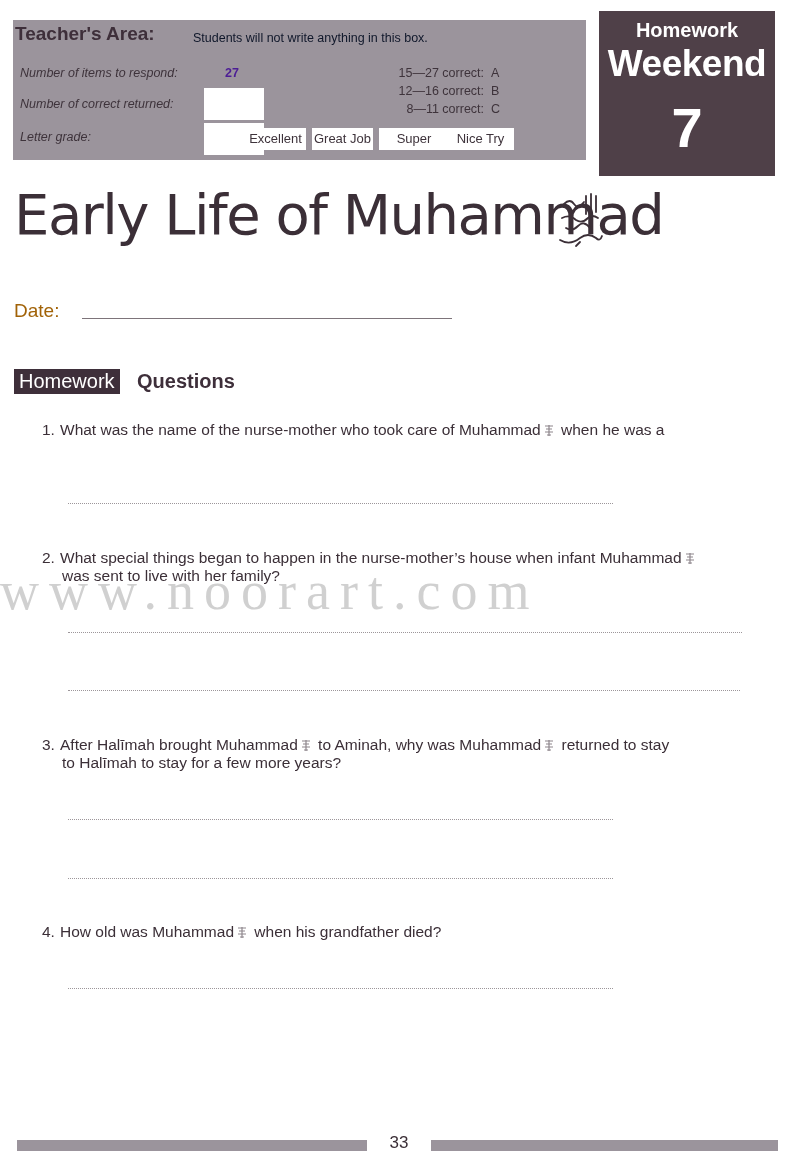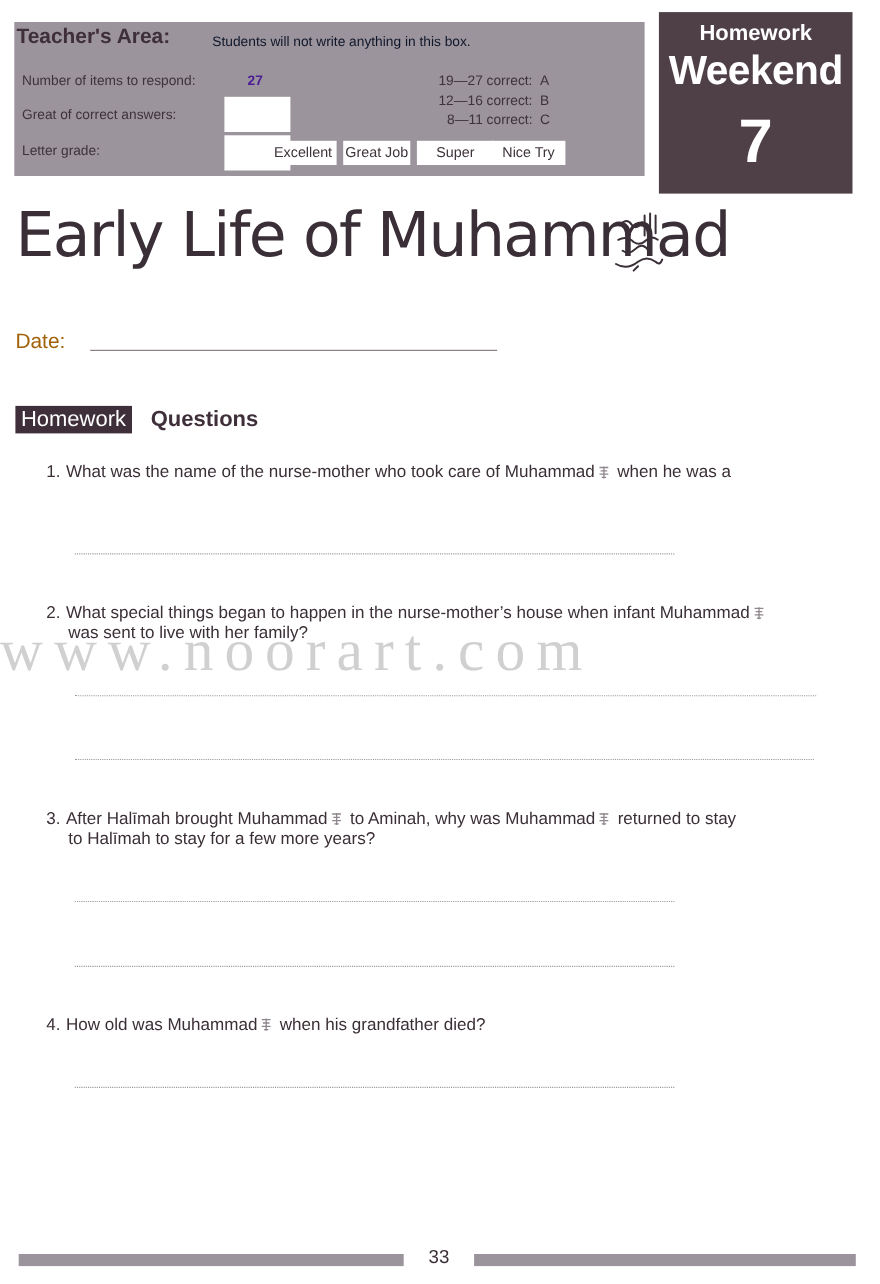--- a/index.html
+++ b/index.html
@@ -4,21 +4,21 @@
 <style>
   html, body { margin:0; padding:0; }
   body { width:800px; height:1167px; background:#ffffff; position:relative; overflow:hidden;
          font-family:"Liberation Sans", sans-serif; color:#3b2f37; }
   .abs { position:absolute; }
 
   
   #teacher { left:13px; top:20px; width:573px; height:140px; background:#9b949c; }
   #teacher .title { left:2px; top:3px; font-size:19px; font-weight:bold; color:#3e2f3a; }
   #teacher .note { left:180px; top:11px; font-size:12.5px; color:#0f172a; }
-  #teacher .lbl { font-size:12.5px; color:#3e333b; }
+  #teacher .lbl { font-size:12.5px; color:#3e333b;font-style:italic; }
   #teacher .val { font-size:12.5px; font-weight:bold; color:#4c1d95; }
   #teacher .box { background:#ffffff; }
   #teacher .scale { font-size:12.5px; color:#3e333b; text-align:right; }
   #teacher .btn { background:#ffffff; font-size:13px; color:#3e333b; text-align:center;
                   height:22px; line-height:22px; }
 
   
   #weekend { left:599px; top:11px; width:176px; height:165px; background:#4f4048; color:#ffffff; text-align:center; }
   #weekend .hw { top:8px; width:100%; font-size:20px; font-weight:bold; }
   #weekend .wk { top:32px; width:100%; font-size:37px; font-weight:bold; letter-spacing:-0.5px; }
@@ -54,28 +54,28 @@
 </head>
 <body>
 
 <div id="teacher" class="abs">
   <div class="abs title">Teacher's Area:</div>
   <div class="abs note">Students will not write anything in this box.</div>
 
   <div class="abs lbl" style="left:7px;top:46px;">Number of items to respond:</div>
   <div class="abs val" style="left:212px;top:46px;">27</div>
 
-  <div class="abs lbl" style="left:7px;top:77px;">Great of correct answers:</div>
+  <div class="abs lbl" style="left:7px;top:77px;">Number of correct returned:</div>
   <div class="abs box" style="left:191px;top:68px;width:60px;height:32px;"></div>
 
   <div class="abs lbl" style="left:7px;top:110px;">Letter grade:</div>
   <div class="abs box" style="left:191px;top:103px;width:60px;height:32px;"></div>
 
   <div class="abs scale" style="left:300px;top:46px;width:190px;">
-    <span>19—27 correct:</span>&nbsp;&nbsp;<span style="display:inline-block;width:12px;text-align:left;">A</span>
+    <span>15—27 correct:</span>&nbsp;&nbsp;<span style="display:inline-block;width:12px;text-align:left;">A</span>
   </div>
   <div class="abs scale" style="left:300px;top:64px;width:190px;">
     <span>12—16 correct:</span>&nbsp;&nbsp;<span style="display:inline-block;width:12px;text-align:left;">B</span>
   </div>
   <div class="abs scale" style="left:300px;top:82px;width:190px;">
     <span>8—11 correct:</span>&nbsp;&nbsp;<span style="display:inline-block;width:12px;text-align:left;">C</span>
   </div>
 
   <div class="abs btn" style="left:232px;top:108px;width:61px;">Excellent</div>
   <div class="abs btn" style="left:299px;top:108px;width:61px;">Great Job</div>

